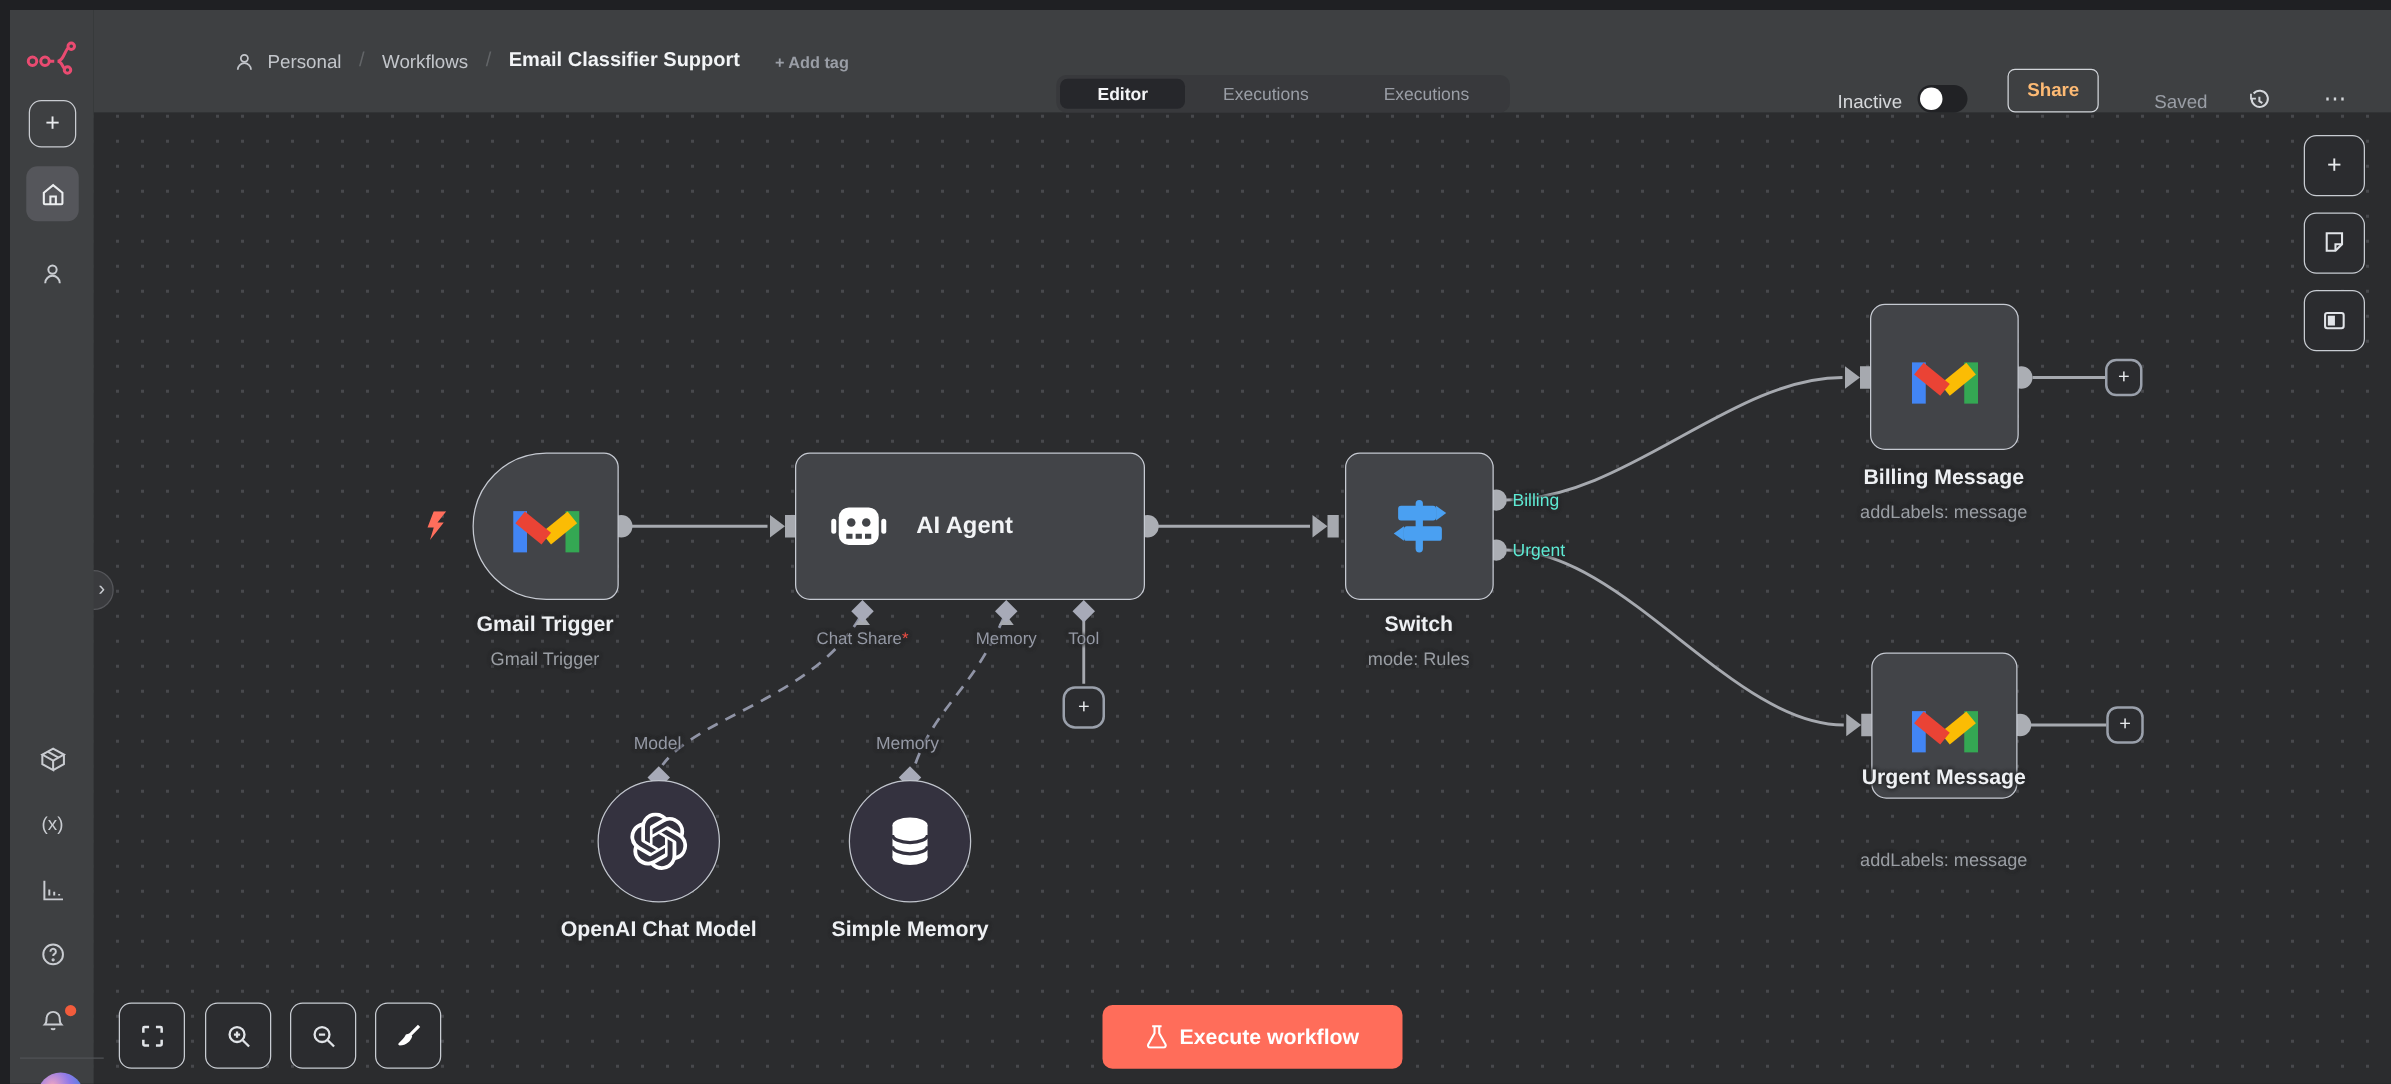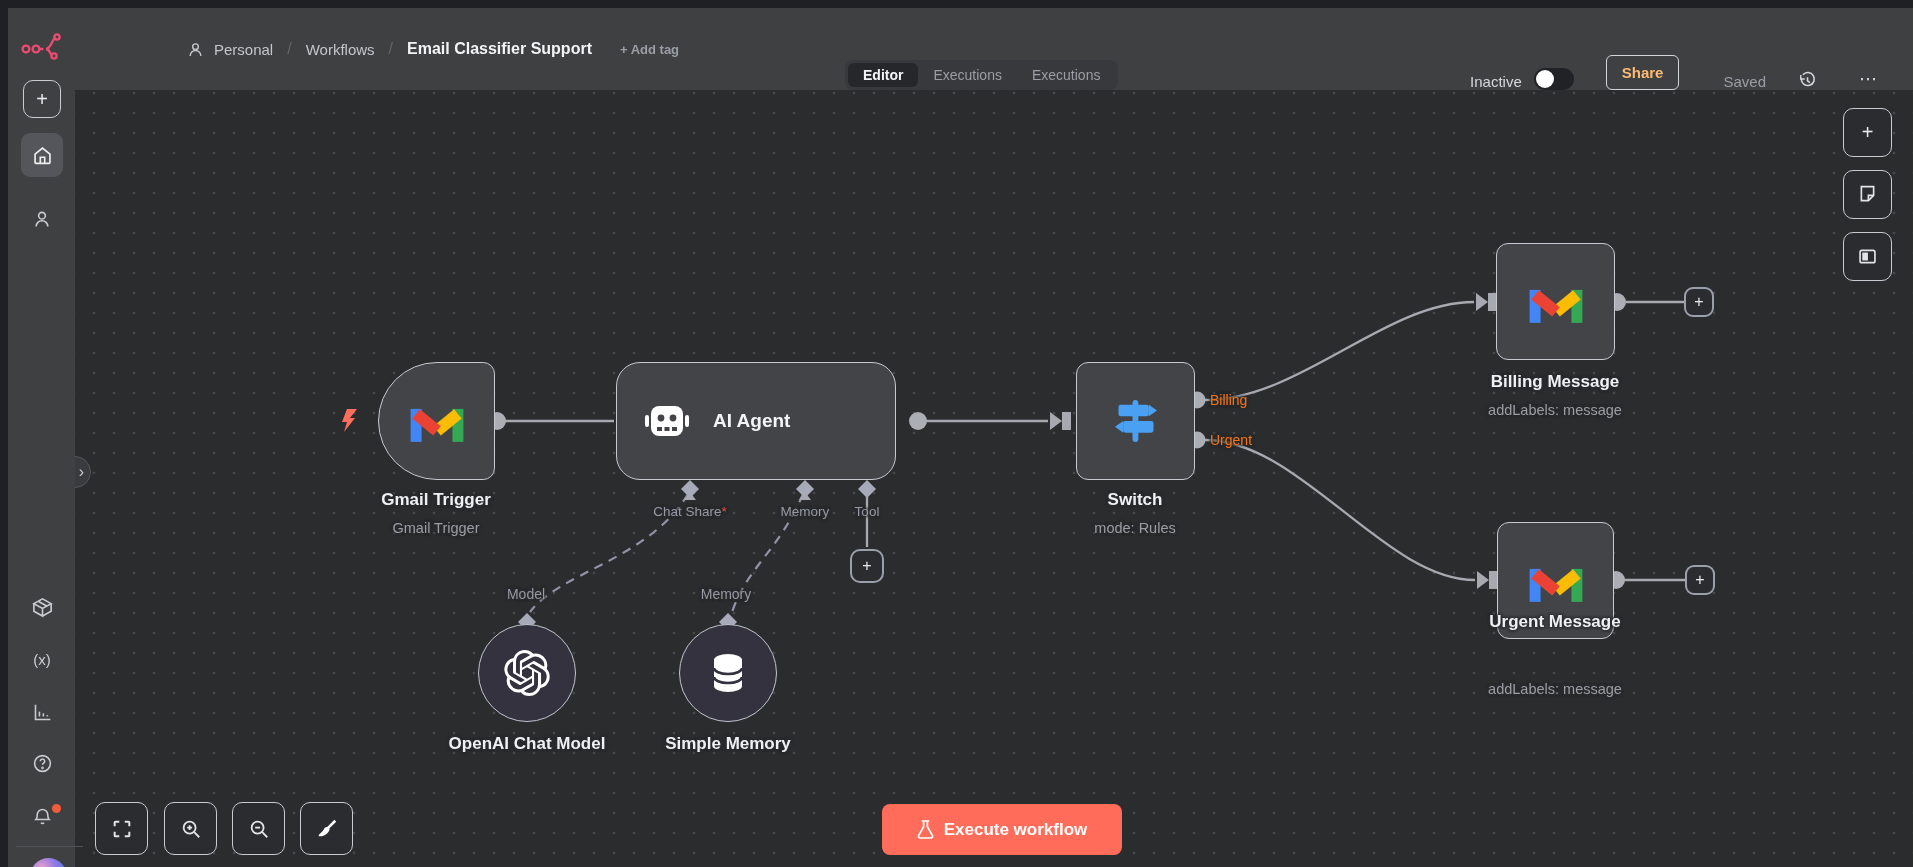--- a/index.html
+++ b/index.html
@@ -37,38 +37,38 @@
   #share-btn { margin-left:32px; border:1px solid #d2d5da; border-radius:6px; color:#fdba74;
                font-size:15px; font-weight:600; padding:8px 15px; background:transparent; }
   #saved { margin-left:44px; color:#9a9ea6; font-size:15px; }
   #history-btn { margin-left:32px; color:#d4d7db; display:flex; }
   #more-btn { margin-left:42px; color:#d4d7db; font-size:18px; letter-spacing:2px; }
   #inactive-lbl { color:#d6d8db; font-size:15px; }
 
   
   #tabstrip { left:845px; top:60px; height:30px; background:#38393c; border-radius:8px;
               display:flex; align-items:center; padding:3px; z-index:7; }
-  .tab { font-size:14px; color:#9a9ea6; padding:4px 15px; border-radius:6px; white-space:nowrap; }
+  .tab { font-size:14px; color:#9a9ea6; padding:4px 30px; border-radius:6px; white-space:nowrap; }
   .tab.active { background:#26272b; color:#f4f5f7; font-weight:700; }
 
   
   svg.edges { left:0; top:0; width:1913px; height:867px; z-index:1; pointer-events:none; }
   .node { position:absolute; background:#424448; border:1.8px solid #c6cad2; z-index:2;
           display:flex; align-items:center; justify-content:center; }
   .node-lbl { position:absolute; transform:translate(-50%,-50%); white-space:nowrap; z-index:3;
               font-size:17px; font-weight:700; color:#eef0f3;
               text-shadow:-1px 0 3px #2b2c2e,1px 0 3px #2b2c2e,0 1px 3px #2b2c2e,0 -1px 3px #2b2c2e; }
   .node-sub { position:absolute; transform:translate(-50%,-50%); white-space:nowrap; z-index:3;
               font-size:14.5px; color:#9a9ea4;
               text-shadow:-1px 0 3px #2b2c2e,1px 0 3px #2b2c2e,0 1px 3px #2b2c2e,0 -1px 3px #2b2c2e; }
   .port-lbl { position:absolute; transform:translate(-50%,-50%); white-space:nowrap; z-index:3;
               font-size:13.5px; color:#9599a5;
               text-shadow:-1px 0 3px #2b2c2e,1px 0 3px #2b2c2e,0 1px 3px #2b2c2e,0 -1px 3px #2b2c2e; }
   .out-lbl { position:absolute; transform:translateY(-50%); white-space:nowrap; z-index:3;
-             font-size:14px; color:#f97316;
+             font-size:14px; color:#5eead4;
              text-shadow:-1px 0 3px #2b2c2e,1px 0 3px #2b2c2e,0 1px 3px #2b2c2e,0 -1px 3px #2b2c2e; }
   .red { color:#ef4d43; }
   .plus-btn { position:absolute; z-index:3; background:#2b2c2f; border:2px solid #9aa0ab; color:#e8eaed;
               display:flex; align-items:center; justify-content:center; font-size:16px; }
   .circle-node { position:absolute; width:98px; height:98px; border-radius:50%; background:#34323f;
                  border:1.8px solid #c2c6ce; z-index:2; display:flex; align-items:center; justify-content:center; }
 
   
   .sq-btn { position:absolute; width:53px; height:53px; border:1.5px solid #c8ccd2; border-radius:10px;
             background:#2b2c2f; display:flex; align-items:center; justify-content:center; z-index:3; }
@@ -141,21 +141,21 @@
   <svg width="56" height="44" viewBox="0 0 100 80">
     <rect x="2" y="18" width="20" height="60" fill="#4285f4"></rect>
     <rect x="78" y="18" width="20" height="60" fill="#34a853"></rect>
     <line x1="88" y1="27" x2="50" y2="58" stroke="#fbbc04" stroke-width="22"></line>
     <line x1="12" y1="27" x2="50" y2="58" stroke="#ea4335" stroke-width="22"></line>
   </svg>
 </div>
 <div class="node-lbl" style="left:436px;top:500px;">Gmail Trigger</div>
 <div class="node-sub" style="left:436px;top:528px;">Gmail Trigger</div>
 
-<div class="node" style="left:616px;top:362px;width:280px;height:118px;border-radius:24px;justify-content:flex-start;padding-left:26px;gap:22px;">
+<div class="node" style="left:636px;top:362px;width:280px;height:118px;border-radius:12px;justify-content:flex-start;padding-left:26px;gap:22px;">
   <svg width="48" height="42" viewBox="0 0 48 42">
     <rect x="2" y="15" width="4" height="12" rx="2" fill="#fff"></rect>
     <rect x="42" y="15" width="4" height="12" rx="2" fill="#fff"></rect>
     <rect x="8" y="6" width="32" height="30" rx="8" fill="#fff"></rect>
     <circle cx="18" cy="18" r="3.4" fill="#424448"></circle>
     <circle cx="30" cy="18" r="3.4" fill="#424448"></circle>
     <rect x="14" y="27" width="5" height="4" fill="#424448"></rect>
     <rect x="21.5" y="27" width="5" height="4" fill="#424448"></rect>
     <rect x="29" y="27" width="5" height="4" fill="#424448"></rect>
   </svg>

